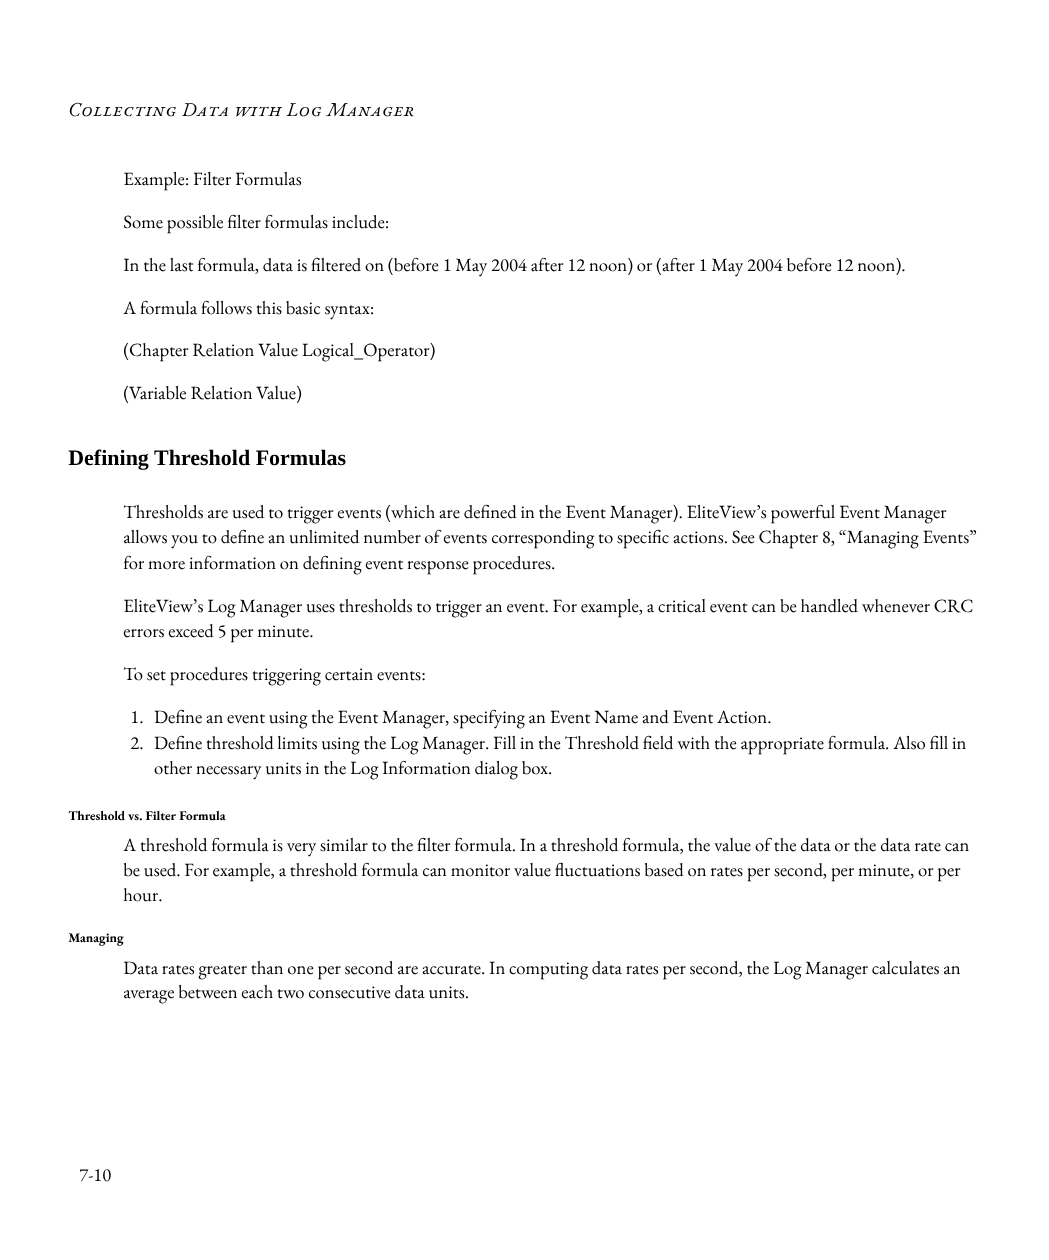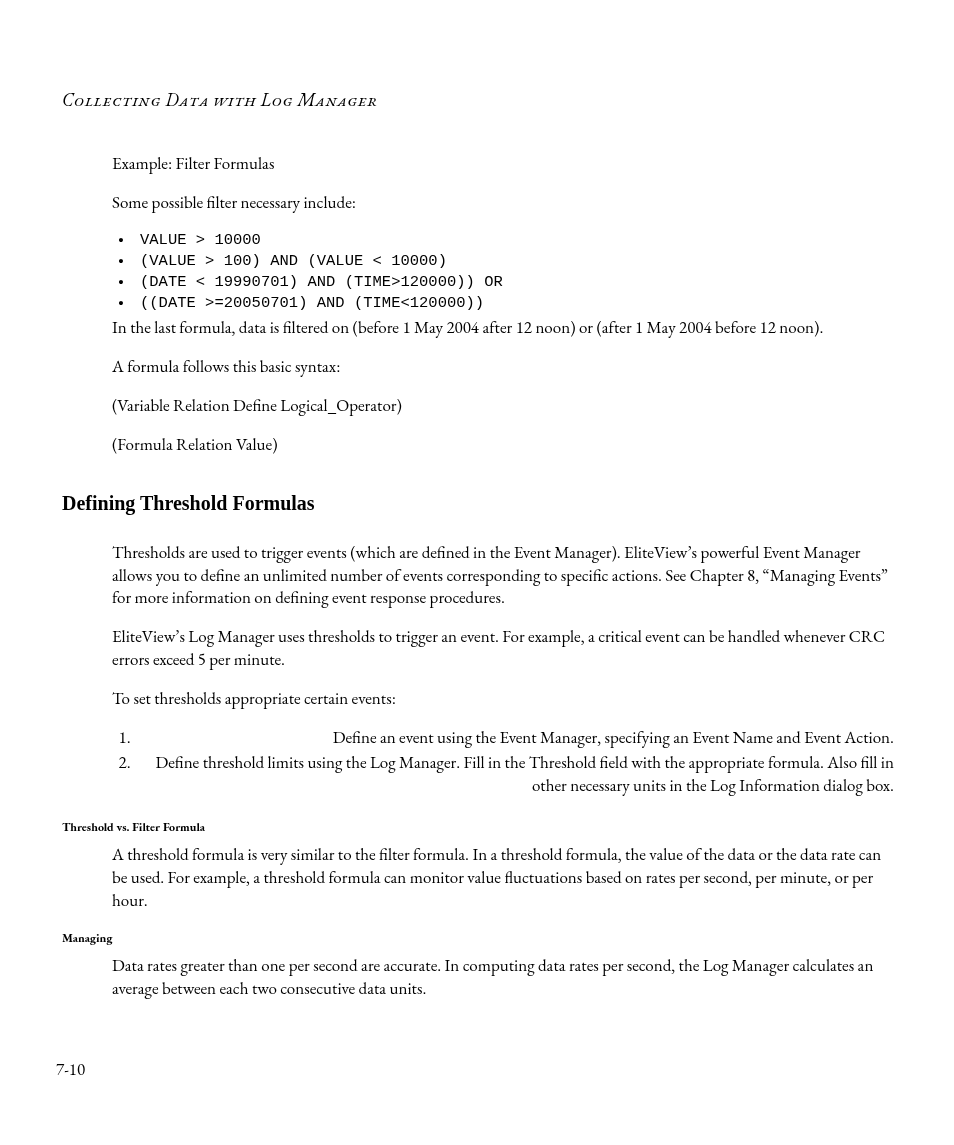--- a/index.html
+++ b/index.html
@@ -71,70 +71,63 @@
     margin: 34px 0 24px 0;
   }
   ol.steps {
     list-style: decimal;
     margin: 0 0 22px 0;
     padding-left: 22px;
   }
   ol.steps li {
     padding-left: 6px;
     margin-bottom: 2px;
-    text-align: right;
   }
   h2.subhead {
     font-weight: 700;
     font-size: 12px;
     margin: 18px 0 8px 0;
   }
   .footer {
     position: absolute;
-    left: 56px;
+    left: 72px;
     bottom: 64px;
     font-size: 17px;
   }
 </style>
 </head>
 <body>
 
 <div class="page">
 
   <div class="running-head">Collecting Data with Log Manager</div>
 
   <div class="indent">
     <p class="para example-label">
       <span class="b">Example</span><span>: Filter Formulas</span>
     </p>
 
-    <p class="para">Some possible filter necessary include:</p>
+    <p class="para">Some possible filter formulas include:</p>
 
-    <ul class="bullets">
-      <li>VALUE &gt; 10000</li>
-      <li>(VALUE &gt; 100) AND (VALUE &lt; 10000)</li>
-      <li>(DATE &lt; 19990701) AND (TIME&gt;120000)) OR</li>
-      <li>((DATE &gt;=20050701) AND (TIME&lt;120000))</li>
-    </ul>
 
     <p class="para after-list">In the last formula, data is filtered on (before 1 May 2004 after 12 noon) or (after 1 May 2004 before 12 noon).</p>
 
     <p class="para">A formula follows this basic syntax:</p>
 
-    <p class="para">(Variable Relation Define Logical_Operator)</p>
+    <p class="para">(Chapter Relation Value Logical_Operator)</p>
 
-    <p class="para">(Formula Relation Value)</p>
+    <p class="para">(Variable Relation Value)</p>
   </div>
 
   <h1 class="section">Defining Threshold Formulas</h1>
 
   <div class="indent">
     <p class="para">Thresholds are used to trigger events (which are defined in the Event Manager). EliteView’s powerful Event Manager allows you to define an unlimited number of events corresponding to specific actions. See Chapter 8, “Managing Events” for more information on defining event response procedures.</p>
     <p class="para">EliteView’s Log Manager uses thresholds to trigger an event. For example, a critical event can be handled whenever CRC errors exceed 5 per minute.</p>
-    <p class="para">To set thresholds appropriate certain events:</p>
+    <p class="para">To set procedures triggering certain events:</p>
 
     <ol class="steps">
       <li>Define an event using the Event Manager, specifying an Event Name and Event Action.</li>
       <li>Define threshold limits using the Log Manager. Fill in the Threshold field with the appropriate formula. Also fill in other necessary units in the Log Information dialog box.</li>
     </ol>
   </div>
 
   <h2 class="subhead">Threshold vs. Filter Formula</h2>
   <div class="indent">
     <p class="para">A threshold formula is very similar to the filter formula. In a threshold formula, the value of the data or the data rate can be used. For example, a threshold formula can monitor value fluctuations based on rates per second, per minute, or per hour.</p>

